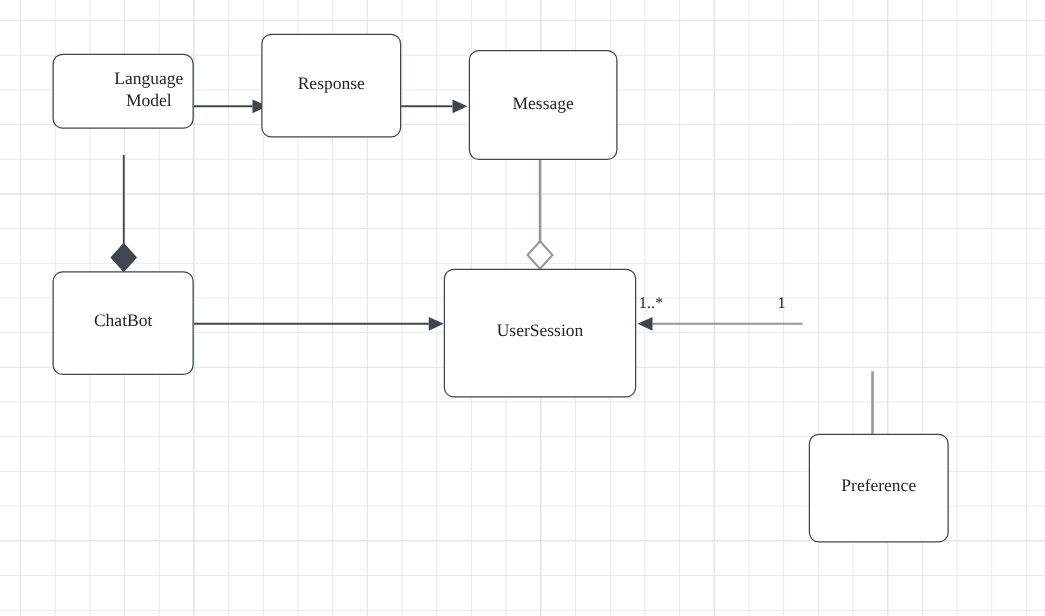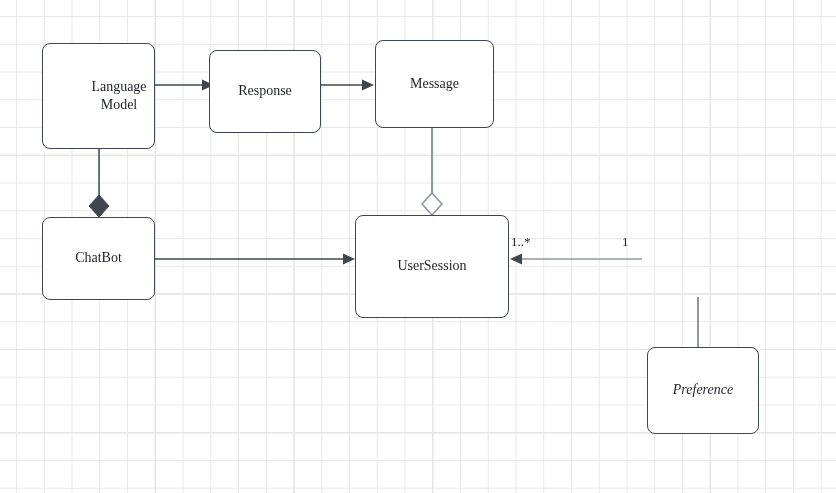--- a/index.html
+++ b/index.html
@@ -91,27 +91,27 @@
   </svg>
 
   <svg class="edge" style="left:683px; top:297px; width:30px; height:56px;" viewBox="0 0 30 56">
     <line x1="15" y1="0" x2="15" y2="54" stroke="#9097a0" stroke-width="2"></line>
   </svg>
 
   <div class="mult" style="left:511px; top:234px;">1..*</div>
 
   <div class="mult" style="left:622px; top:234px;">1</div>
 
-  <div class="node" style="left:42px; top:43px; width:113px; height:106px;padding-left:41px;">Language
+  <div class="node" style="left:42px; top:43px; width:113px; height:60px;padding-left:41px;">Language
 Model</div>
 
-  <div class="node" style="left:209px; top:50px; width:112px; height:83px;">Response</div>
+  <div class="node" style="left:209px; top:27px; width:112px; height:83px;">Response</div>
 
   <div class="node" style="left:375px; top:40px; width:119px; height:88px;">Message</div>
 
   <div class="node" style="left:42px; top:217px; width:113px; height:83px;">ChatBot</div>
 
   <div class="node" style="left:355px; top:215px; width:154px; height:103px;">UserSession</div>
 
 
-  <div class="node" style="left:647px; top:347px; width:112px; height:87px;font-style:italic;">Preference</div>
+  <div class="node" style="left:647px; top:347px; width:112px; height:87px;">Preference</div>
 
 </div>
 
 </body></html>

